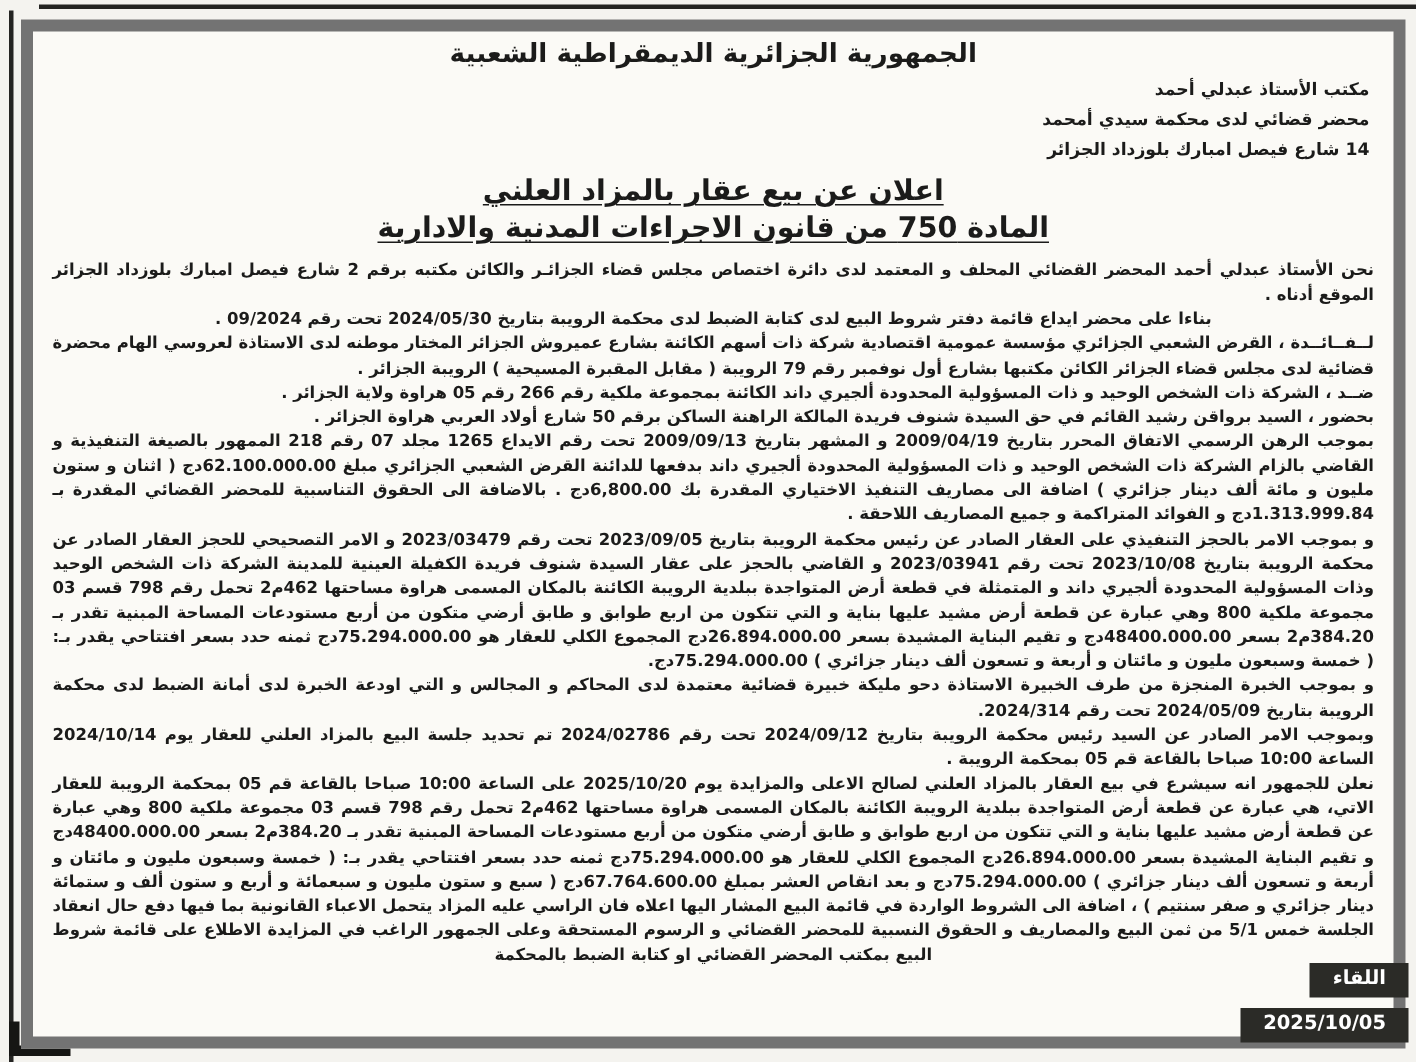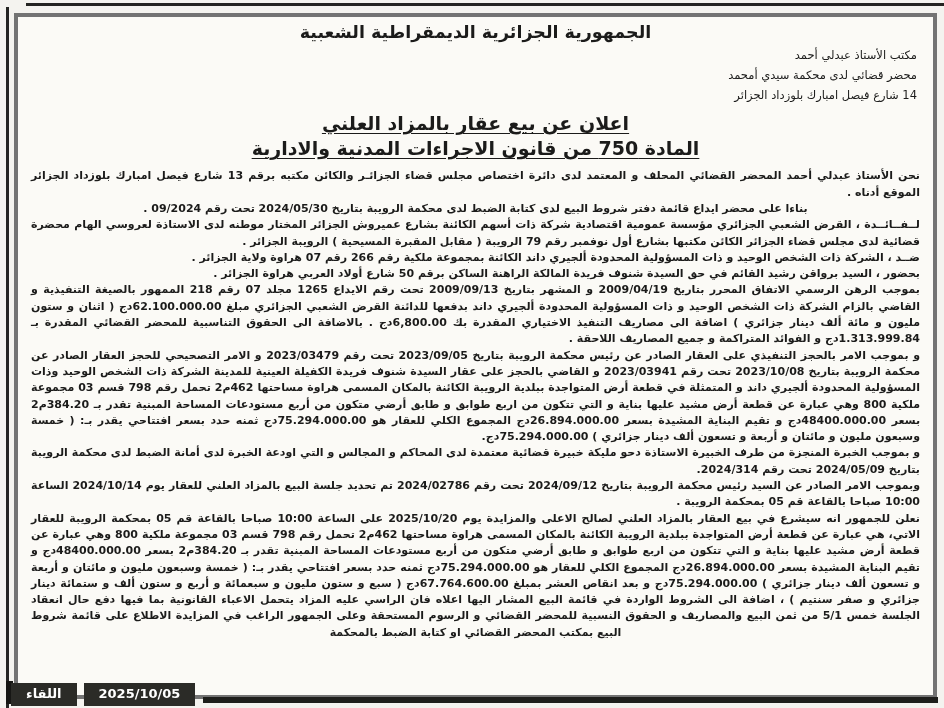--- a/index.html
+++ b/index.html
@@ -10,47 +10,47 @@
     color:#1b1b1a;
     overflow:hidden;
   }
   .page{position:relative;width:944px;height:708px;background:#f4f3ef;}
   .edge-top{position:absolute;top:3px;left:26px;right:0;height:3px;background:#242422;}
   .edge-left{position:absolute;left:6px;top:7px;bottom:0;width:3px;background:#242422;}
   .corner-bl{position:absolute;left:6px;bottom:4px;width:34px;height:16px;
     border-left:7px solid #161614;border-bottom:7px solid #161614;}
   .frame{
     position:absolute;left:14px;right:7px;top:13px;bottom:9px;
-    border:4px solid #737373;background:#fbfaf6;
+    border:8px solid #737373;background:#fbfaf6;
     padding:4px 10px 2px 10px;box-sizing:border-box;
   }
   .republic-title{
     text-align:center;font-size:17.5px;font-weight:900;
     letter-spacing:0;margin-top:1px;
   }
   .office-block{
-    text-align:right;font-size:11.5px;font-weight:400;
+    text-align:right;font-size:11.5px;font-weight:700;
     line-height:1.75;margin:3px 6px 0 0;
   }
   .ann-title,.ann-sub{
     text-align:center;font-weight:900;font-size:19px;
     text-decoration:underline;text-underline-offset:3px;
   }
   .ann-title{margin-top:7px;}
   .ann-sub{margin-top:3px;}
   .body-text{margin-top:9px;padding:0 3px;}
   .body-text p{
     margin:0;font-size:11px;font-weight:700;line-height:16.3px;
     text-align:justify;text-align-last:right;
   }
   .p-center{text-align:center;text-align-last:center !important;}
   .p-lastcenter{text-align-last:center !important;}
   .footer{
     position:absolute;left:12px;right:6px;bottom:3px;
-    display:flex;direction:ltr;align-items:flex-end;gap:9px;
+    display:flex;direction:ltr;align-items:flex-end;gap:9px;flex-direction:column;
   }
   .stamp{
     background:#2b2b27;color:#ffffff;font-weight:900;font-size:13px;
     padding:1px 14px 3px 14px;line-height:17px;white-space:nowrap;
     box-shadow:0 0 0 1px #2b2b27;
   }
   .footer-bar{flex:1;height:6px;background:#1e1e1b;margin-bottom:2px;}
 </style>
 </head>
 <body>
@@ -67,24 +67,24 @@
     <div class="office-block">
       <div>مكتب الأستاذ عبدلي أحمد</div>
       <div>محضر قضائي لدى محكمة سيدي أمحمد</div>
       <div>14 شارع فيصل امبارك بلوزداد الجزائر</div>
     </div>
 
     <div class="ann-title">اعلان عن بيع عقار بالمزاد العلني</div>
     <div class="ann-sub">المادة 750 من قانون الاجراءات المدنية والادارية</div>
 
     <div class="body-text">
-      <p>نحن الأستاذ عبدلي أحمد المحضر القضائي المحلف و المعتمد لدى دائرة اختصاص مجلس قضاء الجزائـر والكائن مكتبه برقم 13 شارع فيصل امبارك بلوزداد الجزائر الموقع أدناه .</p>
+      <p>نحن الأستاذ عبدلي أحمد المحضر القضائي المحلف و المعتمد لدى دائرة اختصاص مجلس قضاء الجزائـر والكائن مكتبه برقم 2 شارع فيصل امبارك بلوزداد الجزائر الموقع أدناه .</p>
       <p class="p-center">بناءا على محضر ايداع قائمة دفتر شروط البيع لدى كتابة الضبط لدى محكمة الرويبة بتاريخ 2024/05/30 تحت رقم 09/2024 .</p>
       <p>لــفــائــدة ، القرض الشعبي الجزائري مؤسسة عمومية اقتصادية شركة ذات أسهم الكائنة بشارع عميروش الجزائر المختار موطنه لدى الاستاذة لعروسي الهام محضرة قضائية لدى مجلس قضاء الجزائر الكائن مكتبها بشارع أول نوفمبر رقم 79 الرويبة ( مقابل المقبرة المسيحية ) الرويبة الجزائر .</p>
-      <p>ضــد ، الشركة ذات الشخص الوحيد و ذات المسؤولية المحدودة ألجيري داند الكائنة بمجموعة ملكية رقم 266 رقم 07 هراوة ولاية الجزائر .</p>
+      <p>ضــد ، الشركة ذات الشخص الوحيد و ذات المسؤولية المحدودة ألجيري داند الكائنة بمجموعة ملكية رقم 266 رقم 05 هراوة ولاية الجزائر .</p>
       <p>بحضور ، السيد برواقن رشيد القائم في حق السيدة شنوف فريدة المالكة الراهنة الساكن برقم 50 شارع أولاد العربي هراوة الجزائر .</p>
       <p>بموجب الرهن الرسمي الاتفاق المحرر بتاريخ 2009/04/19 و المشهر بتاريخ 2009/09/13 تحت رقم الايداع 1265 مجلد 07 رقم 218 الممهور بالصيغة التنفيذية و القاضي بالزام الشركة ذات الشخص الوحيد و ذات المسؤولية المحدودة ألجيري داند بدفعها للدائنة القرض الشعبي الجزائري مبلغ 62.100.000.00دج ( اثنان و ستون مليون و مائة ألف دينار جزائري ) اضافة الى مصاريف التنفيذ الاختياري المقدرة بك 6,800.00دج . بالاضافة الى الحقوق التناسبية للمحضر القضائي المقدرة بـ 1.313.999.84دج و الفوائد المتراكمة و جميع المصاريف اللاحقة .</p>
       <p>و بموجب الامر بالحجز التنفيذي على العقار الصادر عن رئيس محكمة الرويبة بتاريخ 2023/09/05 تحت رقم 2023/03479 و الامر التصحيحي للحجز العقار الصادر عن محكمة الرويبة بتاريخ 2023/10/08 تحت رقم 2023/03941 و القاضي بالحجز على عقار السيدة شنوف فريدة الكفيلة العينية للمدينة الشركة ذات الشخص الوحيد وذات المسؤولية المحدودة ألجيري داند و المتمثلة في قطعة أرض المتواجدة ببلدية الرويبة الكائنة بالمكان المسمى هراوة مساحتها 462م2 تحمل رقم 798 قسم 03 مجموعة ملكية 800 وهي عبارة عن قطعة أرض مشيد عليها بناية و التي تتكون من اربع طوابق و طابق أرضي متكون من أربع مستودعات المساحة المبنية تقدر بـ 384.20م2 بسعر 48400.000.00دج و تقيم البناية المشيدة بسعر 26.894.000.00دج المجموع الكلي للعقار هو 75.294.000.00دج ثمنه حدد بسعر افتتاحي يقدر بـ: ( خمسة وسبعون مليون و مائتان و أربعة و تسعون ألف دينار جزائري ) 75.294.000.00دج.</p>
       <p>و بموجب الخبرة المنجزة من طرف الخبيرة الاستاذة دحو مليكة خبيرة قضائية معتمدة لدى المحاكم و المجالس و التي اودعة الخبرة لدى أمانة الضبط لدى محكمة الرويبة بتاريخ 2024/05/09 تحت رقم 2024/314.</p>
       <p>وبموجب الامر الصادر عن السيد رئيس محكمة الرويبة بتاريخ 2024/09/12 تحت رقم 2024/02786 تم تحديد جلسة البيع بالمزاد العلني للعقار يوم 2024/10/14 الساعة 10:00 صباحا بالقاعة قم 05 بمحكمة الرويبة .</p>
       <p class="p-lastcenter">نعلن للجمهور انه سيشرع في بيع العقار بالمزاد العلني لصالح الاعلى والمزايدة يوم 2025/10/20 على الساعة 10:00 صباحا بالقاعة قم 05 بمحكمة الرويبة للعقار الاتي، هي عبارة عن قطعة أرض المتواجدة ببلدية الرويبة الكائنة بالمكان المسمى هراوة مساحتها 462م2 تحمل رقم 798 قسم 03 مجموعة ملكية 800 وهي عبارة عن قطعة أرض مشيد عليها بناية و التي تتكون من اربع طوابق و طابق أرضي متكون من أربع مستودعات المساحة المبنية تقدر بـ 384.20م2 بسعر 48400.000.00دج و تقيم البناية المشيدة بسعر 26.894.000.00دج المجموع الكلي للعقار هو 75.294.000.00دج ثمنه حدد بسعر افتتاحي يقدر بـ: ( خمسة وسبعون مليون و مائتان و أربعة و تسعون ألف دينار جزائري ) 75.294.000.00دج و بعد انقاص العشر بمبلغ 67.764.600.00دج ( سبع و ستون مليون و سبعمائة و أربع و ستون ألف و ستمائة دينار جزائري و صفر سنتيم ) ، اضافة الى الشروط الواردة في قائمة البيع المشار اليها اعلاه فان الراسي عليه المزاد يتحمل الاعباء القانونية بما فيها دفع حال انعقاد الجلسة خمس 5/1 من ثمن البيع والمصاريف و الحقوق النسبية للمحضر القضائي و الرسوم المستحقة وعلى الجمهور الراغب في المزايدة الاطلاع على قائمة شروط البيع بمكتب المحضر القضائي او كتابة الضبط بالمحكمة</p>
     </div>
   </div>
 
   <div class="footer">

